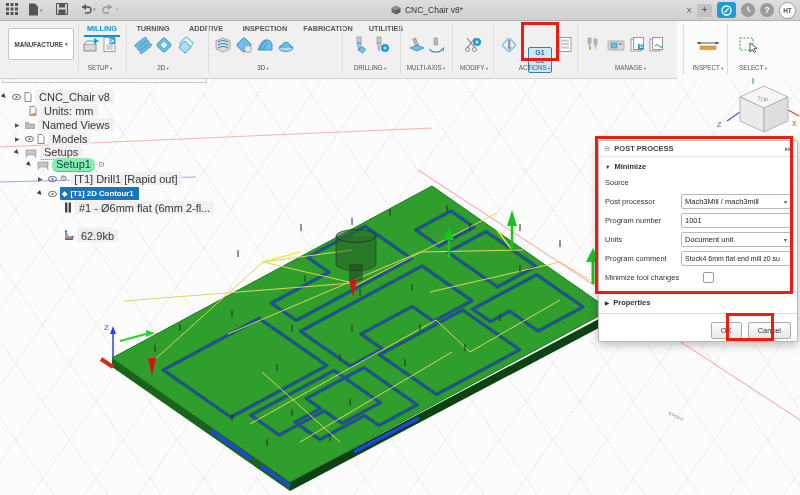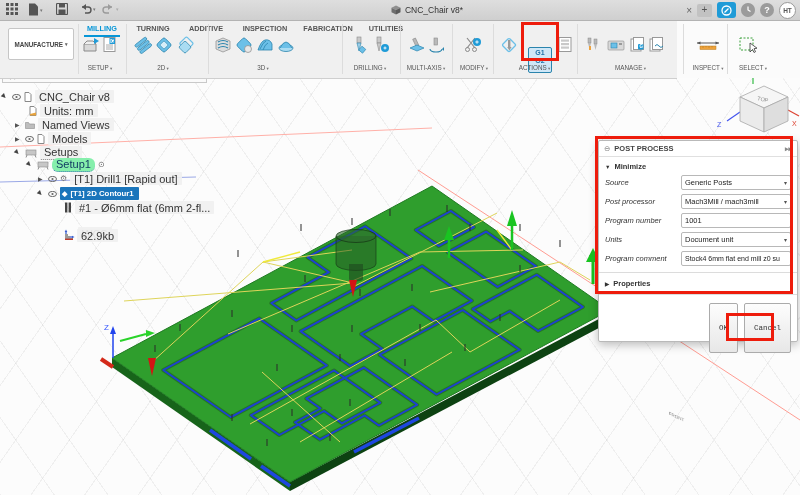--- a/index.html
+++ b/index.html
@@ -71,30 +71,30 @@
 
   
   .dialog{position:absolute;left:598px;top:140px;width:200px;height:202px;background:#fff;
     border:1px solid #b9b9b9;border-radius:2px;box-shadow:0 3px 10px rgba(0,0,0,.25);
     z-index:4;box-sizing:border-box;font-size:7.5px;color:#333;}
   .dlg-head{height:15px;display:flex;align-items:center;gap:4px;padding:0 5px;
     border-bottom:1px solid #e0e0e0;font-weight:bold;font-size:7.5px;color:#444;}
   .dlg-collapse{margin-left:auto;color:#888;font-size:7px;}
   .dlg-sec{display:flex;align-items:center;gap:4px;font-weight:bold;padding:5px 6px 2px;}
   .dlg-row{display:flex;align-items:center;padding:2px 6px;height:15px;}
-  .dlg-row .lbl{width:76px;flex:none;font-style:italic;}
+  .dlg-row .lbl{width:76px;flex:none;}
   .field{flex:1;height:13px;border:1px solid #b8b8b8;border-radius:2px;background:#fff;
     display:flex;align-items:center;padding:0 3px;color:#222;overflow:hidden;white-space:nowrap;}
   .field.select::after{content:"▾";margin-left:auto;font-size:6px;color:#555;padding-left:2px;}
   .cb{width:9px;height:9px;border:1px solid #999;border-radius:2px;background:#fff;
     display:flex;align-items:center;justify-content:center;font-size:8px;color:#222;line-height:1;}
   .dlg-div{height:1px;background:#dcdcdc;margin:4px 0;}
   .dlg-footer{display:flex;justify-content:flex-end;gap:6px;padding:4px 6px;}
   .btn{background:linear-gradient(#fdfdfd,#e7e7e7);border:1px solid #ababab;border-radius:2px;
-    font-size:7.5px;color:#333;padding:20px 9px;font-family:Liberation Mono, monospace;}
+    font-size:7.5px;color:#333;padding:3px 9px;font-family:Liberation Sans, sans-serif;}
 
   
   .anno{position:absolute;border:3px solid #ee1c0c;z-index:10;pointer-events:none;}
 </style>
 </head>
 <body>
 
 <div class="viewport">
   <svg class="scene" width="800" height="417" viewBox="0 78 800 417">
 
@@ -317,23 +317,20 @@
     <span>POST PROCESS</span>
     <span class="dlg-collapse">▸▸</span>
   </div>
   <div class="dlg-sec">
     <span style="font-size:5.5px;">▼</span>
     <span>Minimize</span>
   </div>
 
   <div class="dlg-row">
     <span class="lbl">Source</span>
-    <span class="field select">
-        <span>Generic Posts</span>
-      </span>
   </div>
   <div class="dlg-row">
     <span class="lbl">Post processor</span>
     <span class="field select">
         <span>Mach3Mill / mach3mill</span>
       </span>
   </div>
   <div class="dlg-row">
     <span class="lbl">Program number</span>
     <span class="field">
@@ -344,20 +341,24 @@
     <span class="lbl">Units</span>
     <span class="field select">
         <span>Document unit</span>
       </span>
   </div>
   <div class="dlg-row">
     <span class="lbl">Program comment</span>
     <span class="field" style="font-size:7px;">
         <span>Stock4 6mm flat end mill z0 su</span>
       </span>
+  </div>
+  <div class="dlg-row">
+    <span class="lbl" style="width:98px;">Minimize tool changes</span>
+    <span class="cb"></span>
   </div>
 
   <div class="dlg-div"></div>
   <div class="dlg-sec" style="padding-top:2px;">
     <span style="font-size:5.5px;">▶</span>
     <span>Properties</span>
   </div>
   <div class="dlg-div"></div>
   <div class="dlg-footer">
     <button class="btn">OK</button>

